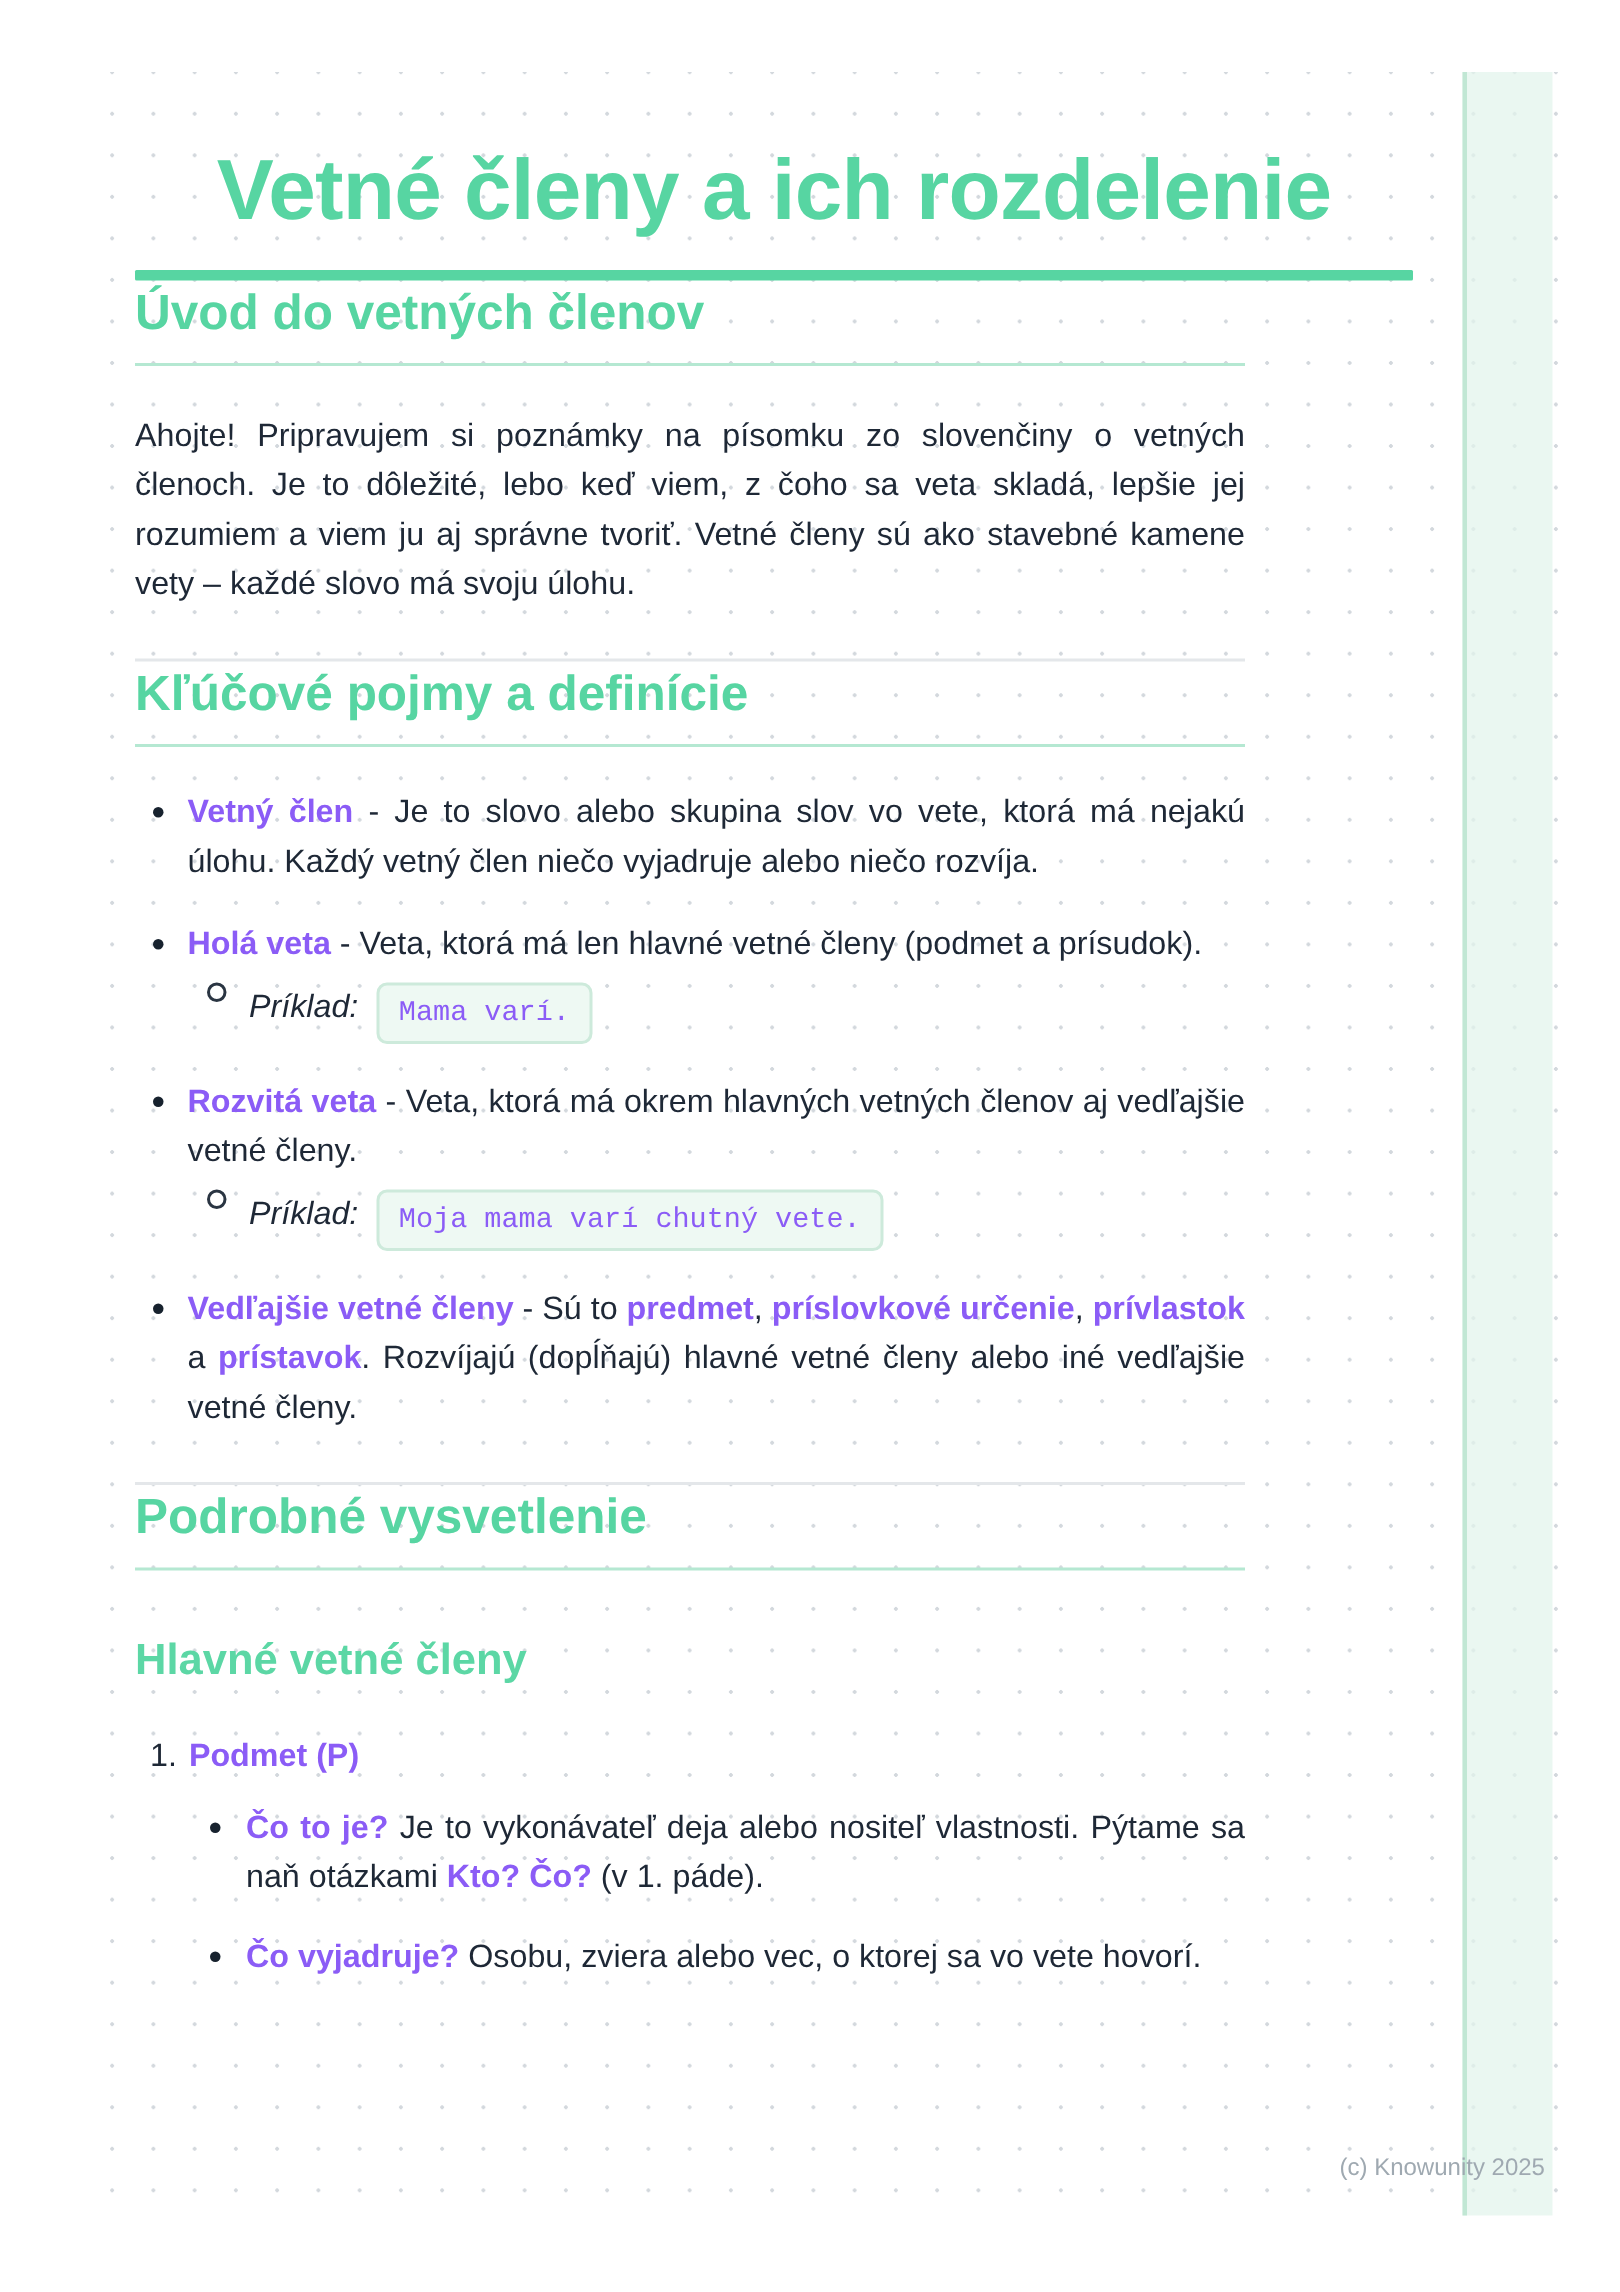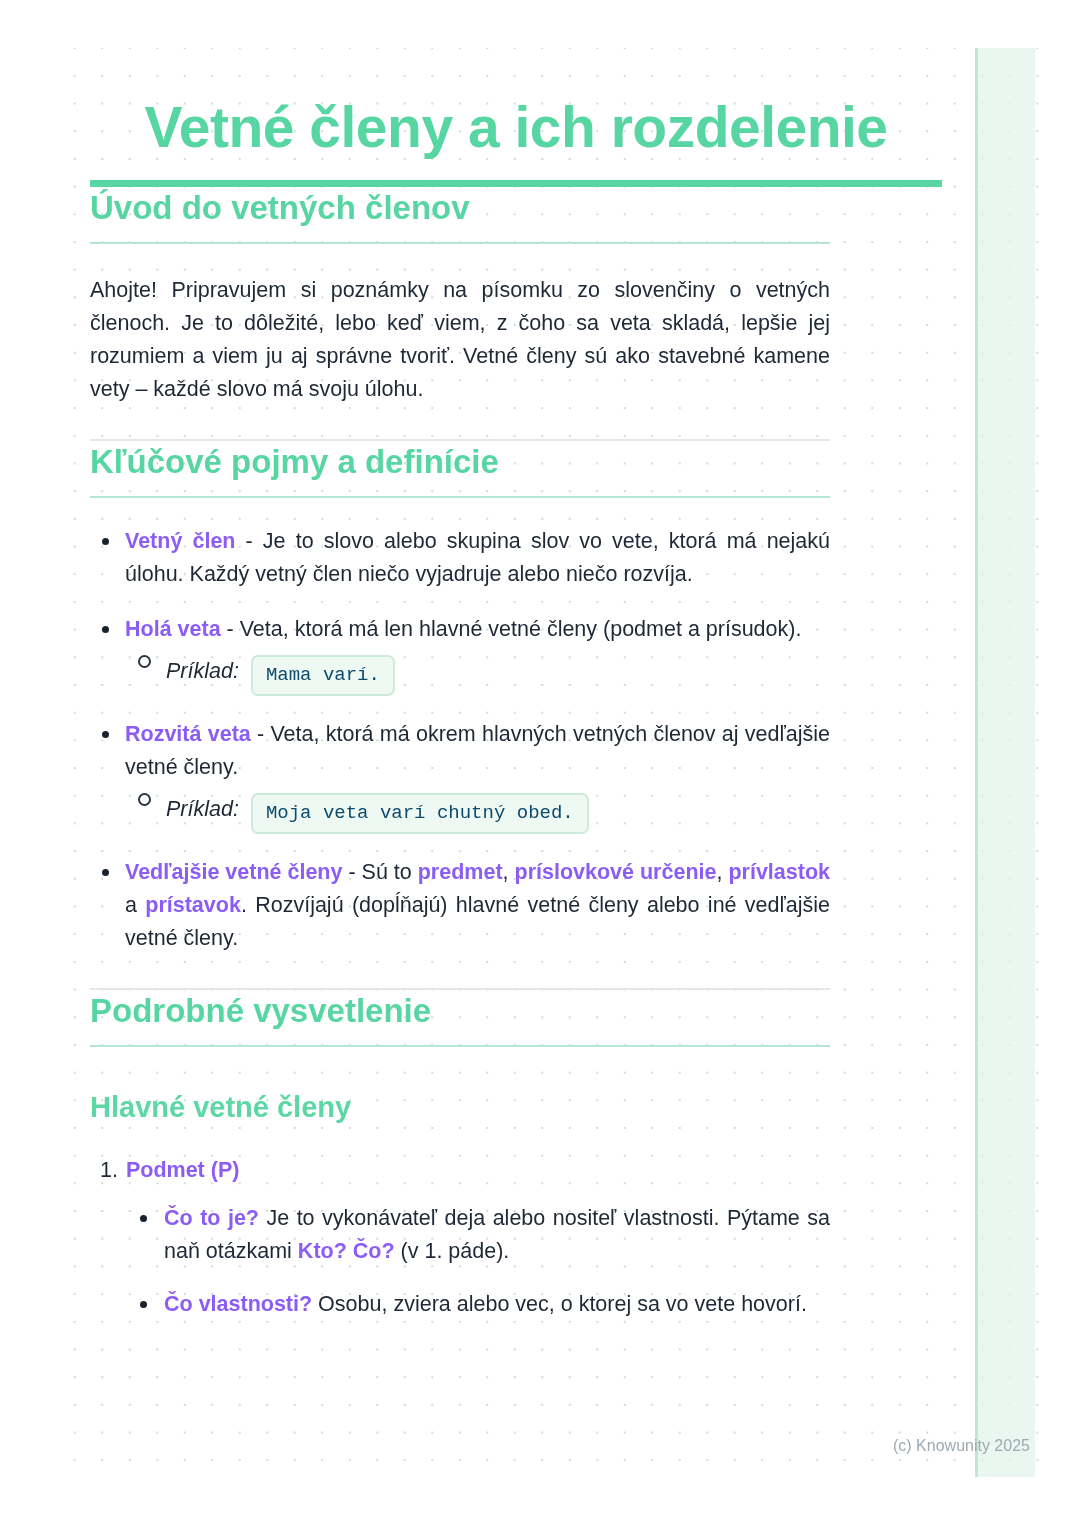--- a/index.html
+++ b/index.html
@@ -72,21 +72,21 @@
   }
   .circle-bullet{
     width:9px;height:9px;border:2px solid #2a3542;border-radius:50%;
     display:inline-block;margin-right:15px;flex:0 0 auto;
   }
   .i{font-style:italic;}
   .b{font-weight:700;color:#8b5cf6;}
   .code-chip{
     display:inline-block;margin-left:12px;
     font-family:"Liberation Mono", monospace;
-    font-size:19px;line-height:24px;color:#0c4a6e;
+    font-size:19px;line-height:24px;color:#8b5cf6;
     background:#eef9f3;border:2px solid #cdeadb;border-radius:7px;
     padding:6px 13px 7px 13px;
   }
   .numbered-item{
     margin:29px 0 0 10px;font-size:21.5px;line-height:33px;
   }
   .numbered-item .num{margin-right:8px;color:#1e2836;font-weight:400;}
   ul.sub-list{
     list-style:none;margin:15px 0 0 50px;padding:0;width:690px;
   }
@@ -132,38 +132,38 @@
         <span class="i">Príklad:</span>
         <span class="code-chip">Mama varí.</span>
       </div>
     </li>
 
     <li>
       <span><span class="b">Rozvitá veta</span><span> - Veta, ktorá má okrem hlavných vetných členov aj vedľajšie vetné členy.</span></span>
       <div class="example-row">
         <span class="circle-bullet"></span>
         <span class="i">Príklad:</span>
-        <span class="code-chip">Moja veta varí chutný obed.</span>
+        <span class="code-chip">Moja mama varí chutný vete.</span>
       </div>
     </li>
 
 
     <li><span class="b">Vedľajšie vetné členy</span><span> - Sú to </span><span class="b">predmet</span><span>, </span><span class="b">príslovkové určenie</span><span>, </span><span class="b">prívlastok</span><span> a </span><span class="b">prístavok</span><span>. Rozvíjajú (dopĺňajú) hlavné vetné členy alebo iné vedľajšie vetné členy.</span></li>
   </ul>
 
   <hr class="divider">
 
   <h2 class="section-heading h2-detail">Podrobné vysvetlenie</h2>
 
   <h3 class="sub-heading">Hlavné vetné členy</h3>
 
   <div class="numbered-item">
     <span class="num">1.</span><span class="b">Podmet (P)</span>
   </div>
 
   <ul class="sub-list">
     <li><span class="b">Čo to je?</span><span> Je to vykonávateľ deja alebo nositeľ vlastnosti. Pýtame sa naň otázkami </span><span class="b">Kto? Čo?</span><span> (v 1. páde).</span></li>
-    <li><span class="b">Čo vlastnosti?</span><span> Osobu, zviera alebo vec, o ktorej sa vo vete hovorí.</span></li>
+    <li><span class="b">Čo vyjadruje?</span><span> Osobu, zviera alebo vec, o ktorej sa vo vete hovorí.</span></li>
   </ul>
 
 </div>
 
 <div class="footer-watermark">(c) Knowunity 2025</div>
 
 </body></html>

